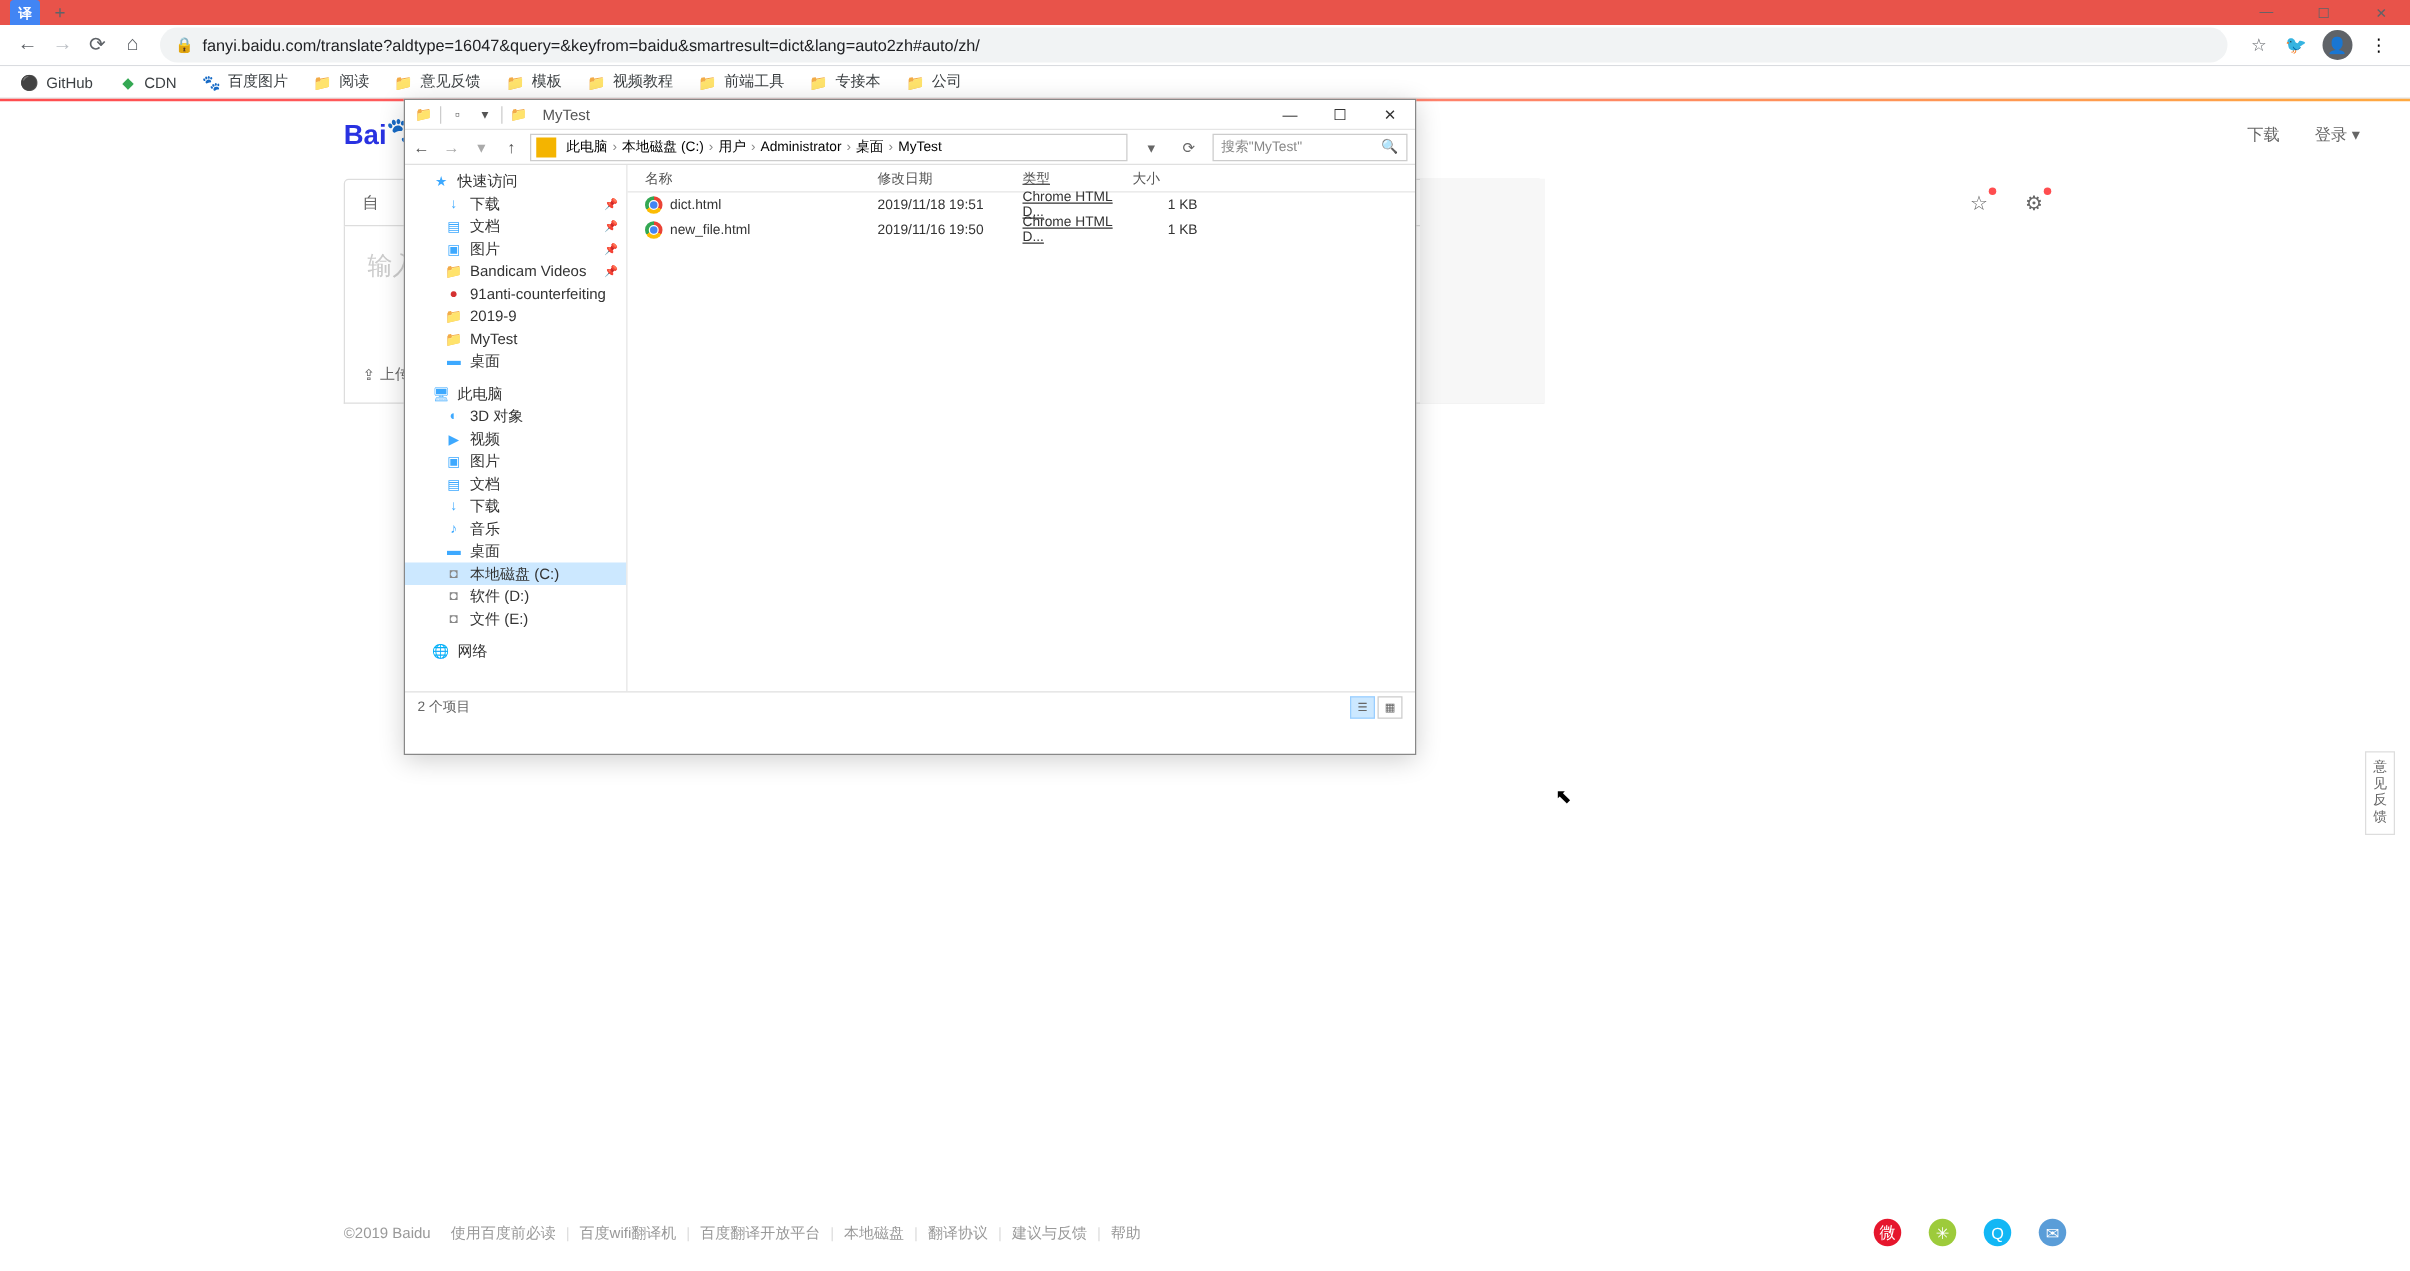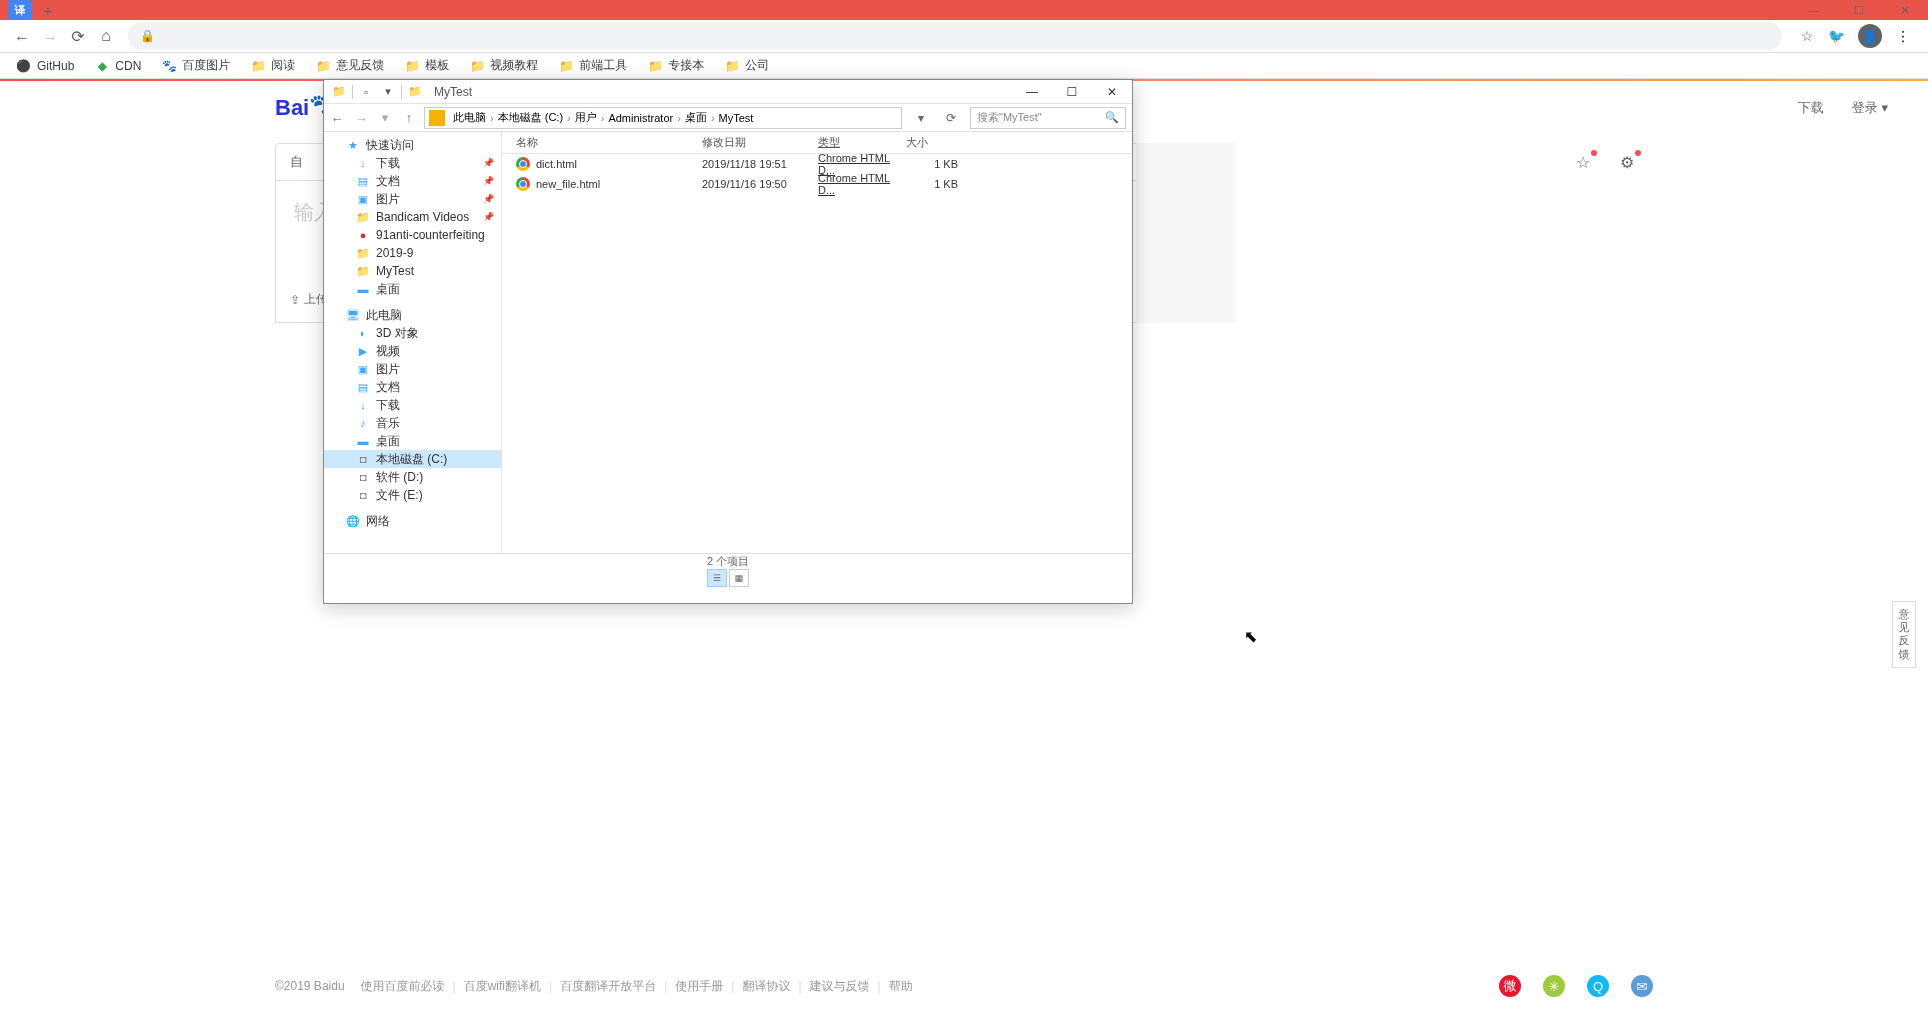--- a/index.html
+++ b/index.html
@@ -83,21 +83,21 @@
 .col-name { width: 200px; padding-left: 14px; }
 .col-date { width: 116px; }
 .col-type { width: 88px; text-decoration: underline; }
 .col-size { width: 60px; }
 .fl-row { height: 20px; display: flex; align-items: center; font-size: 11px; color: #333; }
 .fl-row .col-name { display: flex; align-items: center; gap: 6px; }
 .file-icon { width: 14px; height: 14px; border-radius: 50%; display: flex; align-items: center; justify-content: center; font-size: 9px; }
 .chrome-icon { background: conic-gradient(#ea4335 0 120deg, #fbbc05 120deg 240deg, #34a853 240deg 360deg); position: relative; }
 .chrome-icon::after { content: ''; position: absolute; width: 6px; height: 6px; background: #4285f4; border: 1.5px solid #fff; border-radius: 50%; }
 
-.exp-status { height: 24px; border-top: 1px solid #e0e0e0; display: flex; align-items: center; padding: 0 10px; font-size: 11px; color: #666; justify-content: space-between; flex-direction: column; }
+.exp-status { height: 24px; border-top: 1px solid #e0e0e0; display: flex; align-items: center; padding: 0 10px; font-size: 11px; color: #666; justify-content: space-between; }
 .view-toggle { display: flex; gap: 2px; }
 .vt-btn { width: 20px; height: 18px; border: 1px solid #ccc; display: flex; align-items: center; justify-content: center; font-size: 9px; }
 .vt-btn.active { background: #cce8ff; border-color: #99ceff; }
 
 
 .footer { position: absolute; bottom: 20px; left: 275px; right: 275px; display: flex; justify-content: space-between; align-items: center; font-size: 12px; color: #999; }
 .footer-links { display: flex; gap: 8px; align-items: center; }
 .footer-sep { color: #ddd; }
 .footer-social { display: flex; gap: 22px; }
 .social-icon { width: 22px; height: 22px; border-radius: 50%; display: flex; align-items: center; justify-content: center; font-size: 13px; color: #fff; }
@@ -121,20 +121,21 @@
   </div>
 </div>
 
 <div class="addr-bar">
   <div class="nav-btn">←</div>
   <div class="nav-btn disabled">→</div>
   <div class="nav-btn">⟳</div>
   <div class="nav-btn">⌂</div>
   <div class="omnibox">
     <span class="lock-icon">🔒</span>
+    <span>fanyi.baidu.com/translate?aldtype=16047&amp;query=&amp;keyfrom=baidu&amp;smartresult=dict&amp;lang=auto2zh#auto/zh/</span>
   </div>
   <div class="right-icons">
     <span class="ext-icon" style="color:#5f6368">☆</span>
     <span class="ext-icon" style="color:#1da1f2">🐦</span>
     <div class="avatar">👤</div>
     <span class="ext-icon">⋮</span>
   </div>
 </div>
 
 <div class="bookmarks-bar" id="bookmarks-bar">
@@ -216,21 +217,21 @@
   <div class="footer">
     <div class="footer-links" id="footer-links">
         <span>©2019 Baidu</span>
         <span class="footer-sep">  </span>
         <span>使用百度前必读</span>
         <span class="footer-sep">|</span>
         <span>百度wifi翻译机</span>
         <span class="footer-sep">|</span>
         <span>百度翻译开放平台</span>
         <span class="footer-sep">|</span>
-        <span>使用手册</span>
+        <span>本地磁盘</span>
         <span class="footer-sep">|</span>
         <span>翻译协议</span>
         <span class="footer-sep">|</span>
         <span>建议与反馈</span>
         <span class="footer-sep">|</span>
         <span>帮助</span>
       </div>
     <div class="footer-social" id="footer-social">
         <div class="social-icon" style="background: rgb(230, 22, 45);">微</div>
         <div class="social-icon" style="background: rgb(157, 203, 59);">✳</div>

